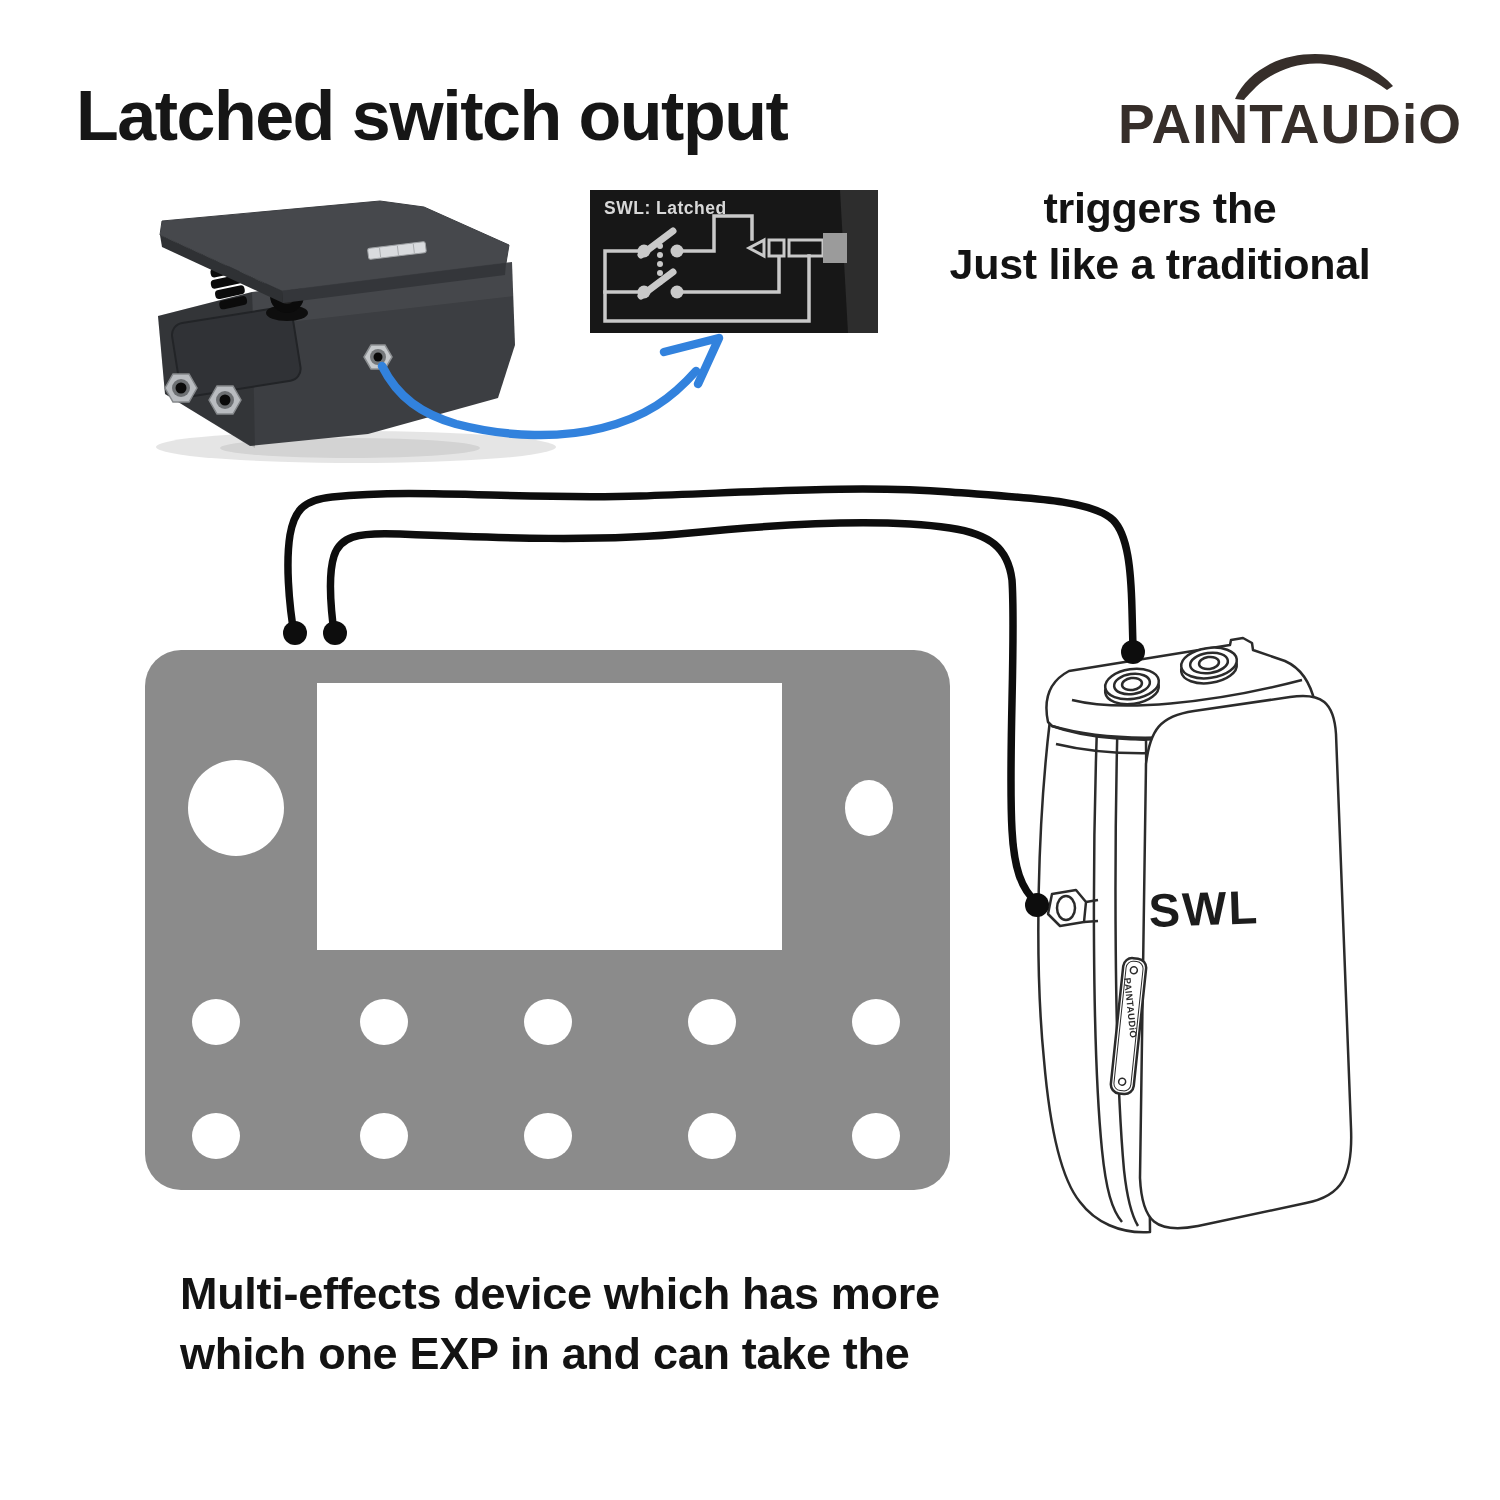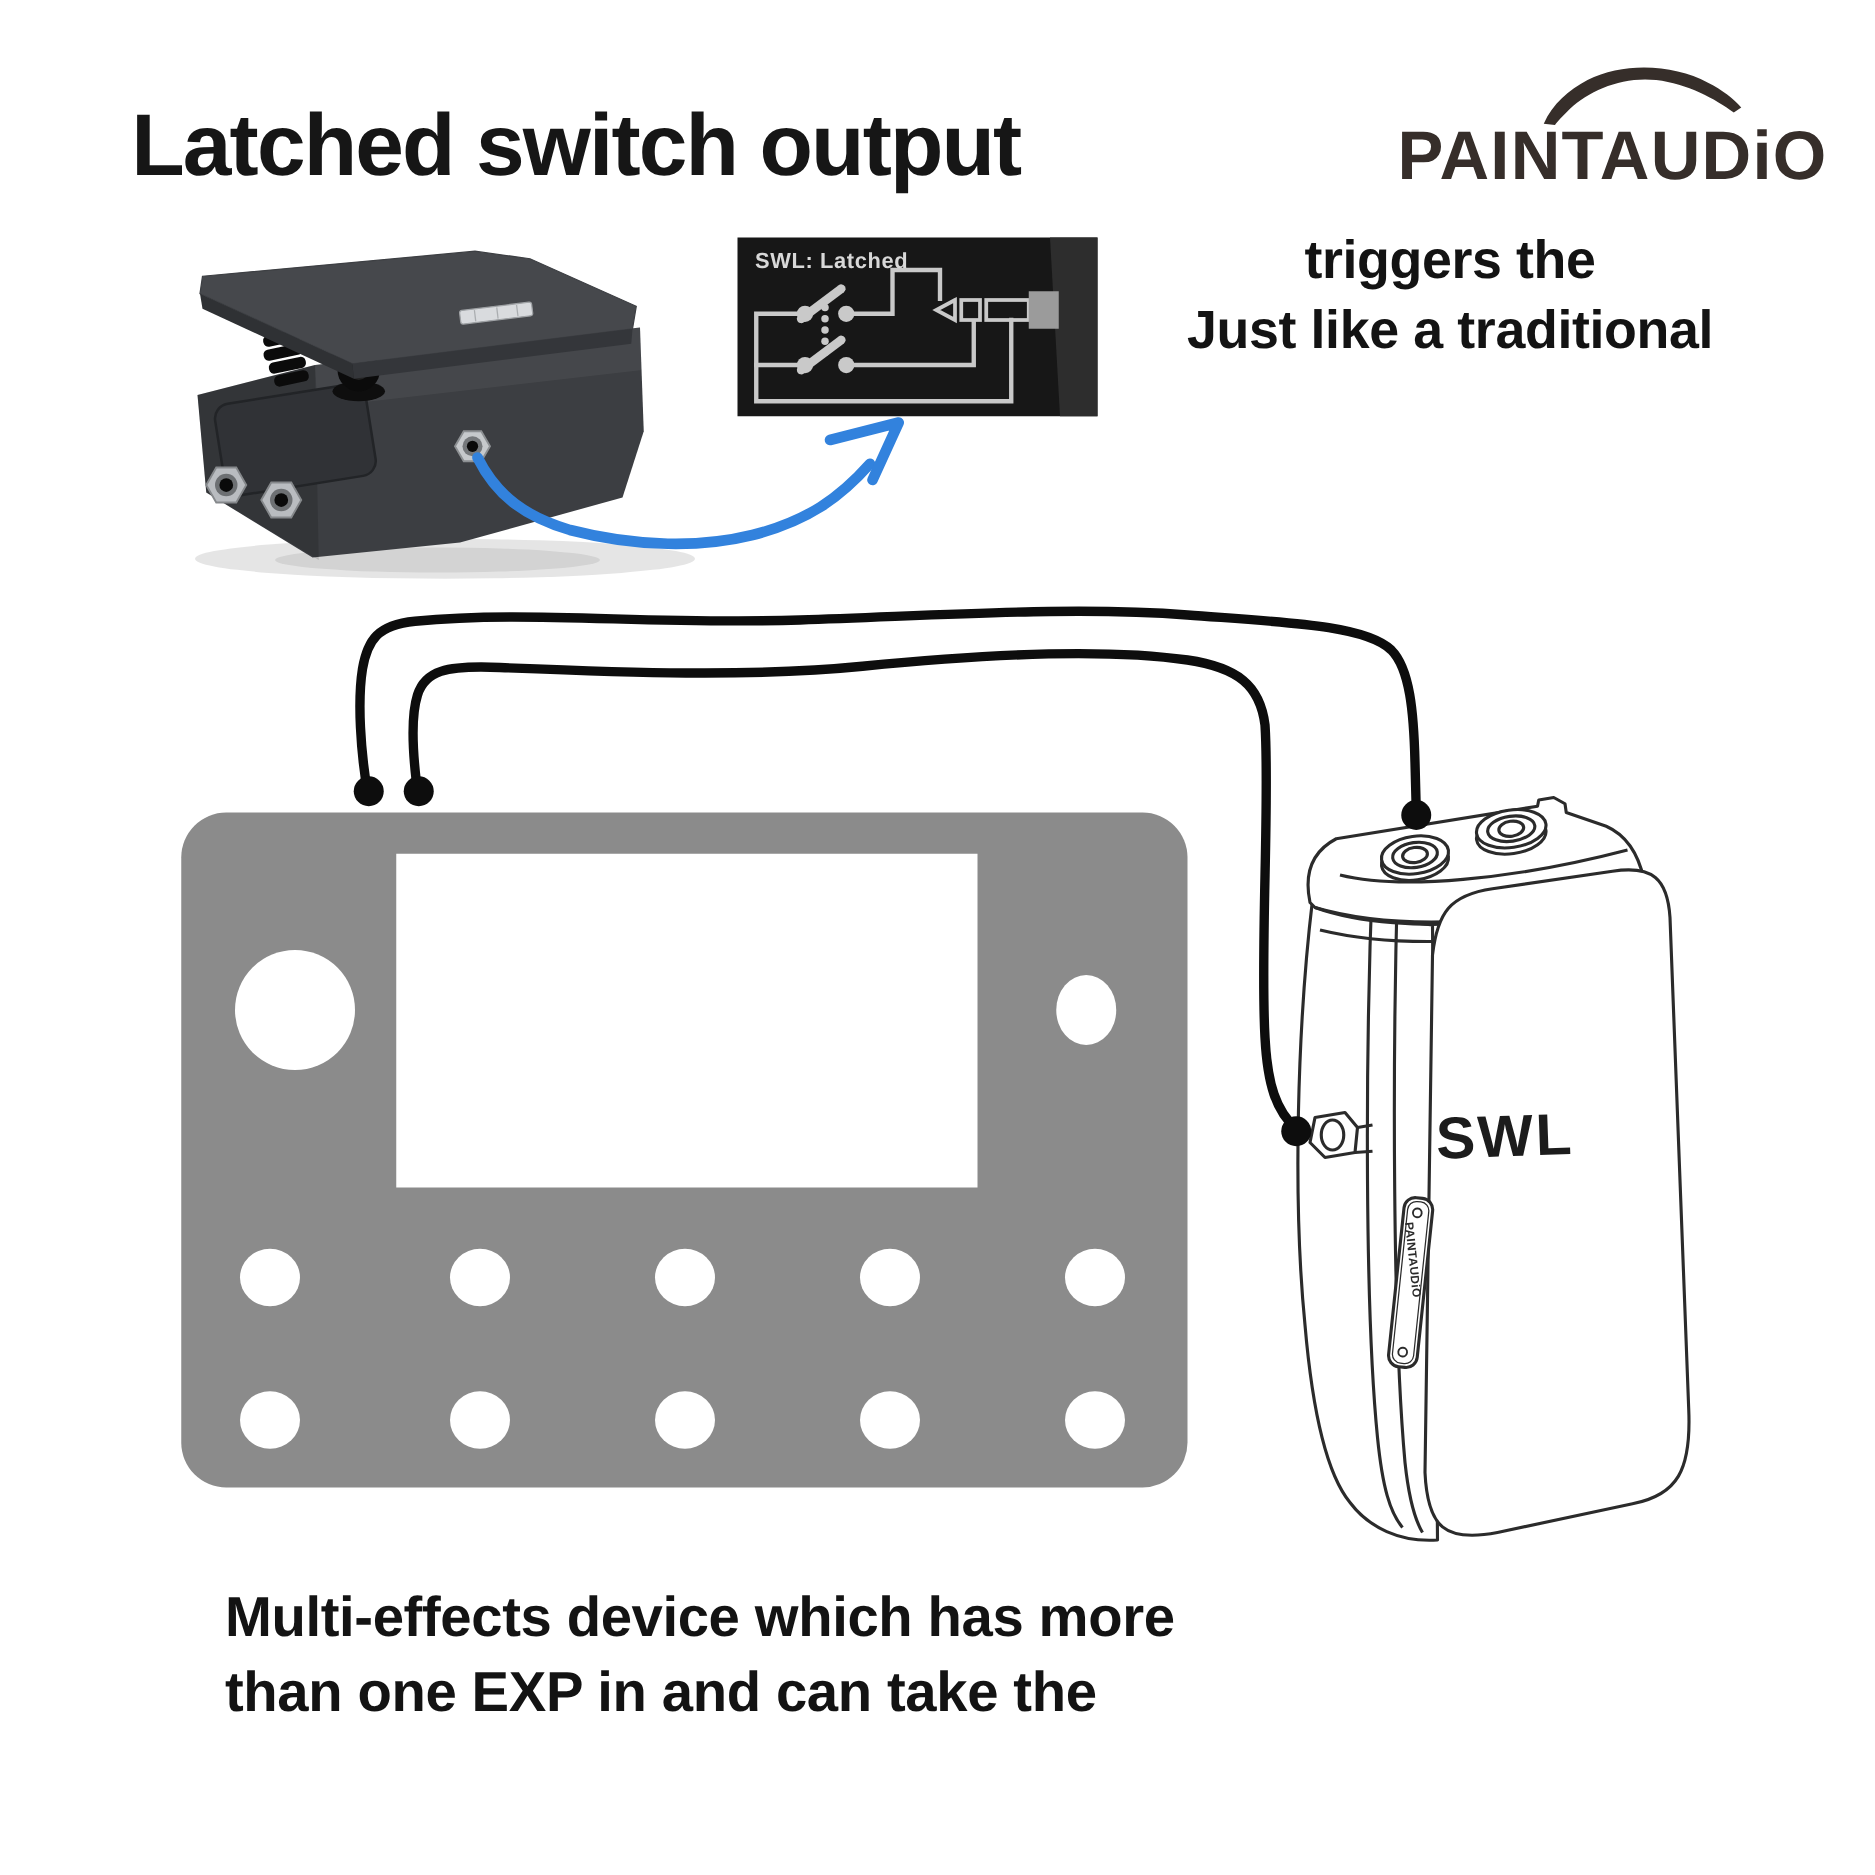--- a/index.html
+++ b/index.html
@@ -3,21 +3,21 @@
 <meta charset="utf-8">
 <style>
   html,body{margin:0;padding:0;background:#ffffff;}
   #canvas{
     position:relative;width:1500px;height:1500px;background:#ffffff;overflow:hidden;
     font-family:"Liberation Sans", sans-serif;
   }
   .abs{position:absolute;}
   #page-title{
     left:76px;top:76px;width:820px;
-    font-size:70px;font-weight:700;letter-spacing:-1.5px;color:#161616;margin-left:29px;
+    font-size:70px;font-weight:700;letter-spacing:-1.5px;color:#161616;
   }
   #logo-text{
     left:1095px;top:92px;width:390px;text-align:center;
     font-size:55px;font-weight:700;letter-spacing:1px;color:#362e2a;
   }
   #note-right{
     left:920px;top:180px;width:480px;text-align:center;
     font-size:43px;font-weight:700;line-height:56px;color:#131313;letter-spacing:-0.3px;
   }
   #note-bottom{
@@ -207,16 +207,16 @@
 
   <div class="abs" id="logo-text">PAINTAUDiO</div>
 
   <div class="abs" id="note-right">
     <div>triggers the</div>
     <div>Just like a traditional</div>
   </div>
 
   <div class="abs" id="note-bottom">
     <div>Multi-effects device which has more</div>
-    <div>than one EXP in and can take the</div>
+    <div>which one EXP in and can take the</div>
   </div>
 
 </div>
 
 </body></html>

